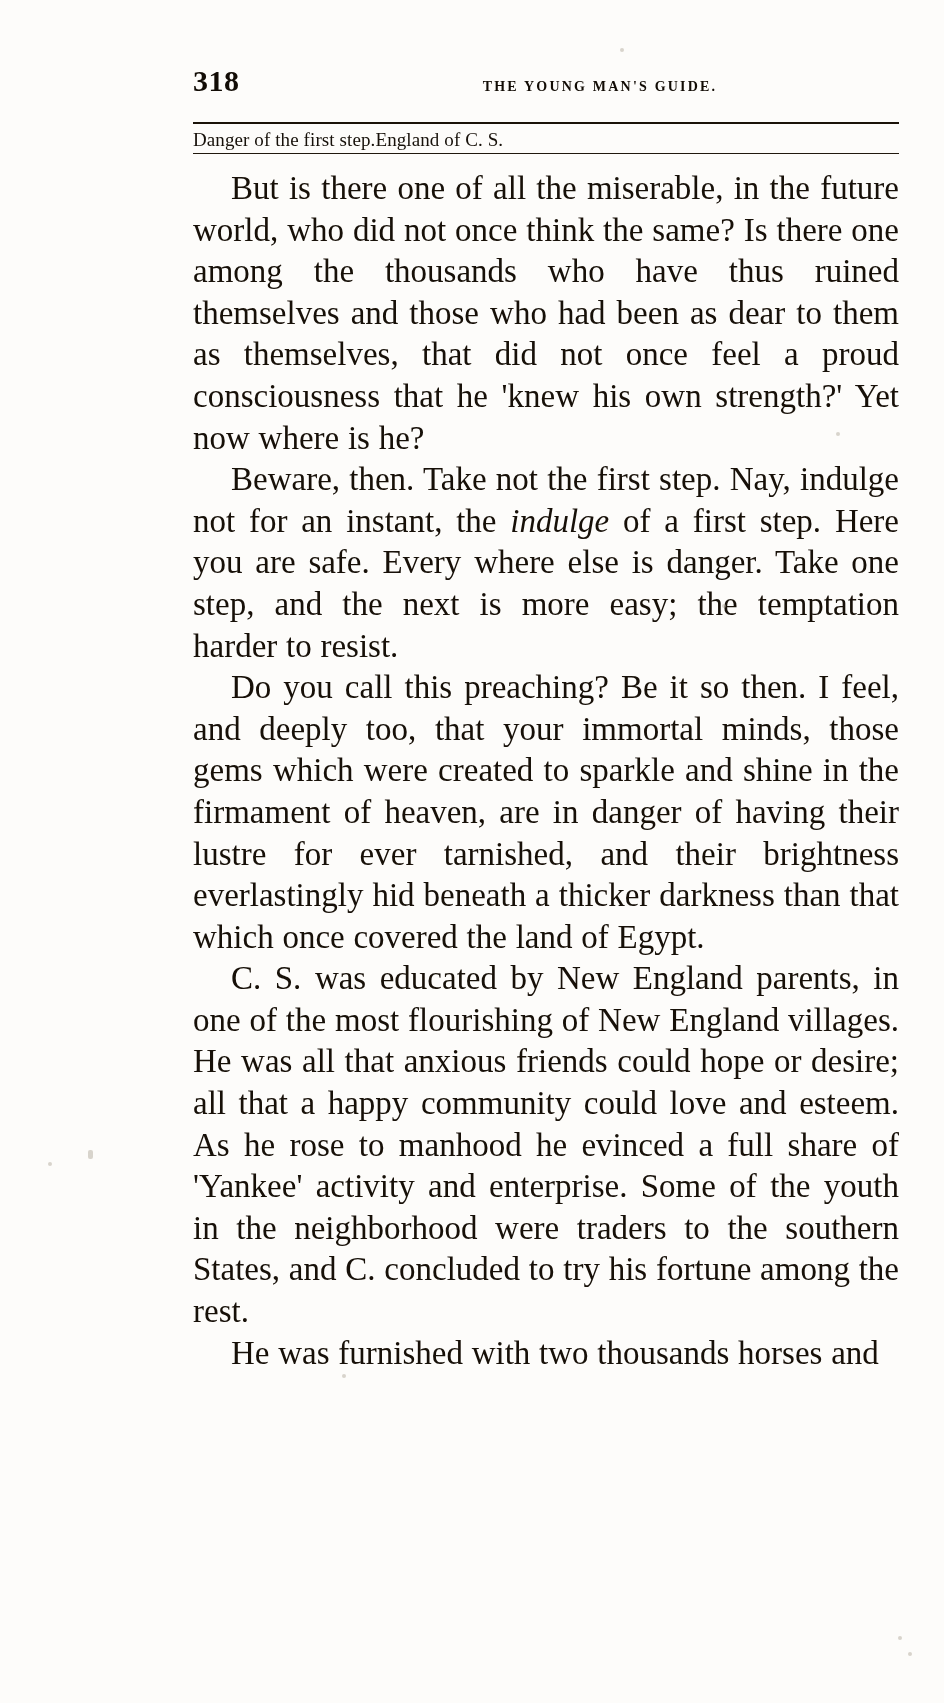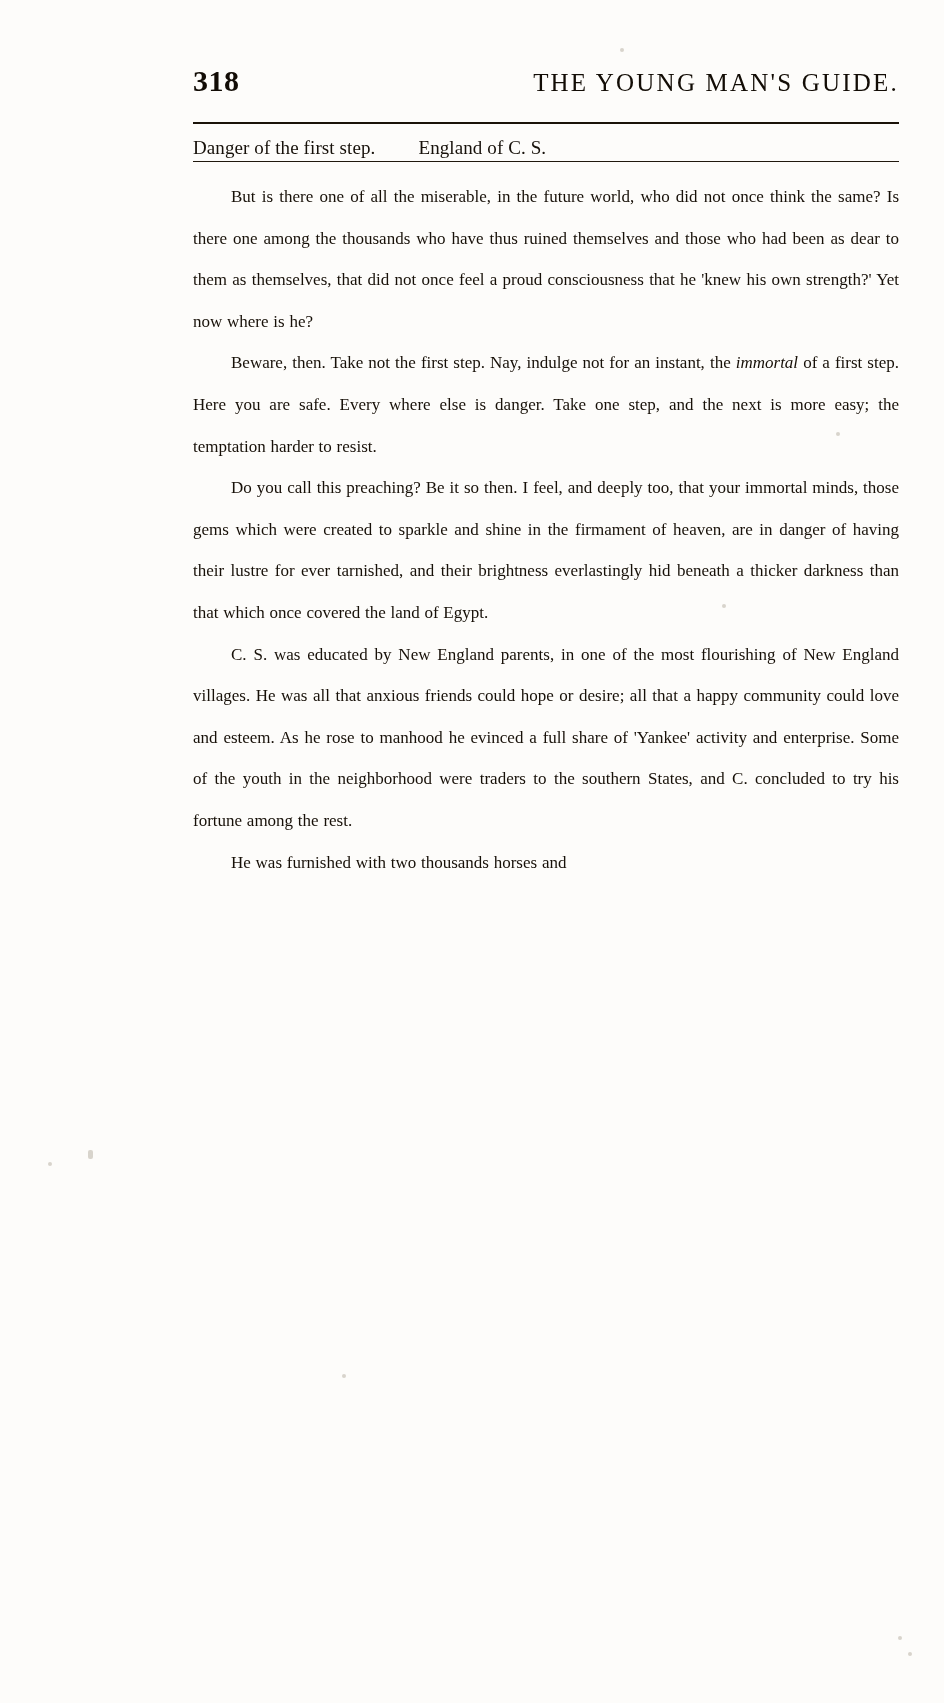--- a/index.html
+++ b/index.html
@@ -38,43 +38,42 @@
   .folio {
     font-size: 30px;
     font-weight: 700;
     letter-spacing: 0.5px;
     color: #120c05;
     width: 86px;
     flex: none;
   }
   .running-title {
     flex: 1;
-    text-align: right;
-    font-size: 25px;
-    font-weight: 400;
+    text-align: center;
+    font-size: 14px;
+    font-weight: 700;
     letter-spacing: 2.2px;
     color: #120c05;
     text-transform: uppercase;
     padding-left: 22px;
   }
   .rule {
     border-top: 2px solid #1a1208;
     margin-top: 12px;
     width: 706px;
   }
   
   .sideheads {
     display: flex;
     align-items: center;
     font-size: 19px;
-    padding-top: 13px;
+    padding-top: 5px;
     padding-bottom: 2px;
     color: #17110a;
     letter-spacing: 0.1px;
-    gap: 43px;
   }
   .sidehead {
     white-space: nowrap;
   }
   .sidehead.first { flex: none; }
   .sidehead.mid {
     flex: 1;
     text-align: center;
   }
   .sidehead.last {
@@ -82,21 +81,21 @@
     text-align: right;
   }
   .rule-thin {
     border-top: 1.5px solid #20180d;
     width: 706px;
     margin-bottom: 14px;
   }
   
   .body-text p {
     margin: 0 0 0 0;
-    font-size: 17px;
+    font-size: 33px;
     line-height: 41.6px;
     text-align: justify;
     text-indent: 38px;
     color: #171008;
     -webkit-font-smoothing: antialiased;
     word-spacing: 0.5px;
   }
   .body-text p + p { margin-top: 0; }
   .body-text em { font-style: italic; }
   
@@ -123,21 +122,21 @@
 
     <div class="sideheads">
       <span class="sidehead first">Danger of the first step.</span>
       <span class="sidehead last">England of C. S.</span>
     </div>
 
     <div class="rule-thin"></div>
 
     <div class="body-text">
       <p>But is there one of all the miserable, in the future world, who did not once think the same? Is there one among the thousands who have thus ruined themselves and those who had been as dear to them as themselves, that did not once feel a proud consciousness that he 'knew his own strength?' Yet now where is he?</p>
-      <p><span>Beware, then.  Take not the first step.  Nay, indulge not for an instant, the </span><em>immortal</em><span> of a first step. Here you are safe.  Every where else is danger. Take one step, and the next is more easy; the temptation harder to resist.</span></p>
+      <p><span>Beware, then.  Take not the first step.  Nay, indulge not for an instant, the </span><em>indulge</em><span> of a first step. Here you are safe.  Every where else is danger. Take one step, and the next is more easy; the temptation harder to resist.</span></p>
       <p>Do you call this preaching?  Be it so then.  I feel, and deeply too, that your immortal minds, those gems which were created to sparkle and shine in the firmament of heaven, are in danger of having their lustre for ever tarnished, and their brightness everlastingly hid beneath a thicker darkness than that which once covered the land of Egypt.</p>
       <p>C. S. was educated by New England parents, in one of the most flourishing of New England villages.  He was all that anxious friends could hope or desire; all that a happy community could love and esteem.  As he rose to manhood he evinced a full share of 'Yankee' activity and enterprise. Some of the youth in the neighborhood were traders to the southern States, and C. concluded to try his fortune among the rest.</p>
       <p>He was furnished with two thousands horses and</p>
     </div>
 
   </div>
 
   <div class="speck" style="left:620px;top:48px;width:4px;height:4px;"></div>
   <div class="speck" style="left:836px;top:432px;width:4px;height:4px;"></div>
   <div class="speck" style="left:722px;top:604px;width:4px;height:4px;"></div>

